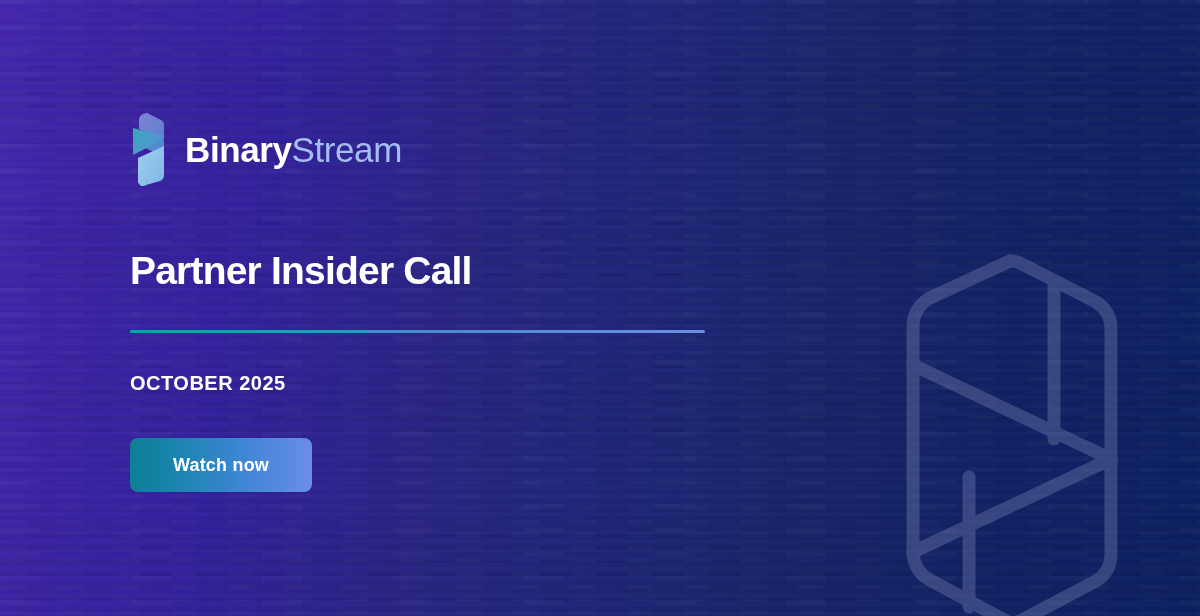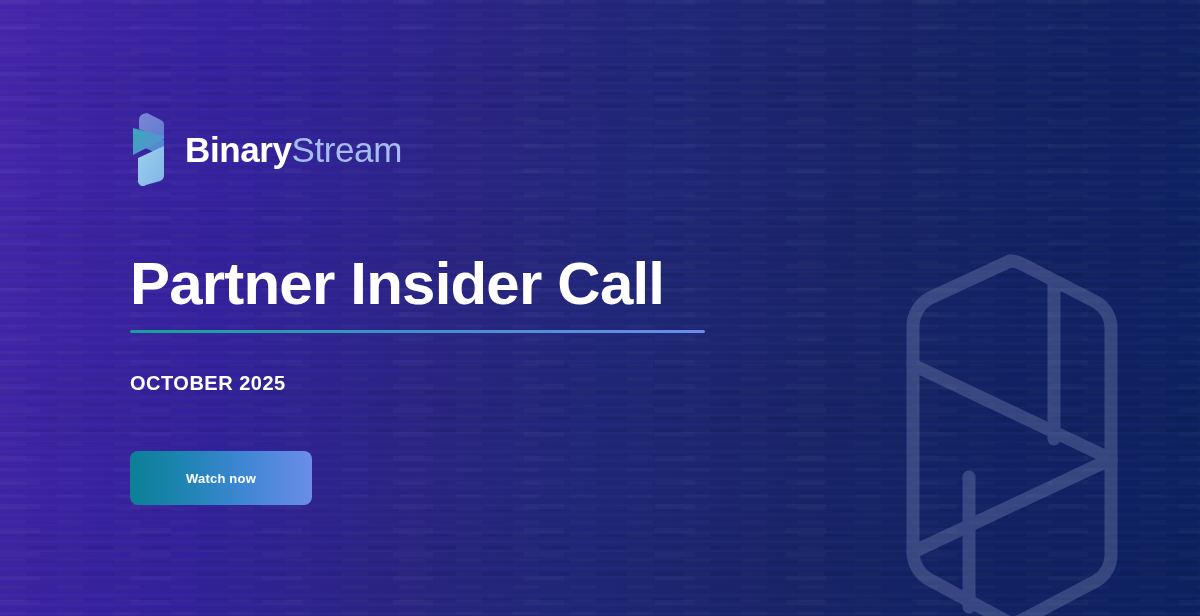--- a/index.html
+++ b/index.html
@@ -119,21 +119,21 @@
     white-space:nowrap;
     line-height:1;
   }
   .wm-binary { color:#ffffff; font-weight:bold; }
   .wm-stream { color:#a5bdf2; font-weight:400; }
 
   
   .headline {
     position:absolute;
     left:0; top:249px;
-    font-size:60px;
+    font-size:39px;
     font-weight:bold;
     color:#ffffff;
     letter-spacing:-.8px;
     line-height:1.15;
     white-space:nowrap;
   }
 
   
   .rule {
     position:absolute;
@@ -151,29 +151,29 @@
     font-size:20px;
     font-weight:bold;
     color:#ffffff;
     letter-spacing:.5px;
     white-space:nowrap;
   }
 
   
   .cta {
     position:absolute;
-    left:0; top:451px;
+    left:0; top:438px;
     width:182px;
     height:54px;
     border:none;
     border-radius:8px;
     cursor:pointer;
     color:#ffffff;
     font-family:"Liberation Sans", sans-serif;
-    font-size:13px;
+    font-size:18px;
     font-weight:bold;
     letter-spacing:.2px;
     background:linear-gradient(90deg,#0d7f96 0%,#1784ab 22%,#3c86d2 60%,#6b8de8 100%);
   }
 </style>
 </head>
 <body>
 
 <div id="banner">
 

